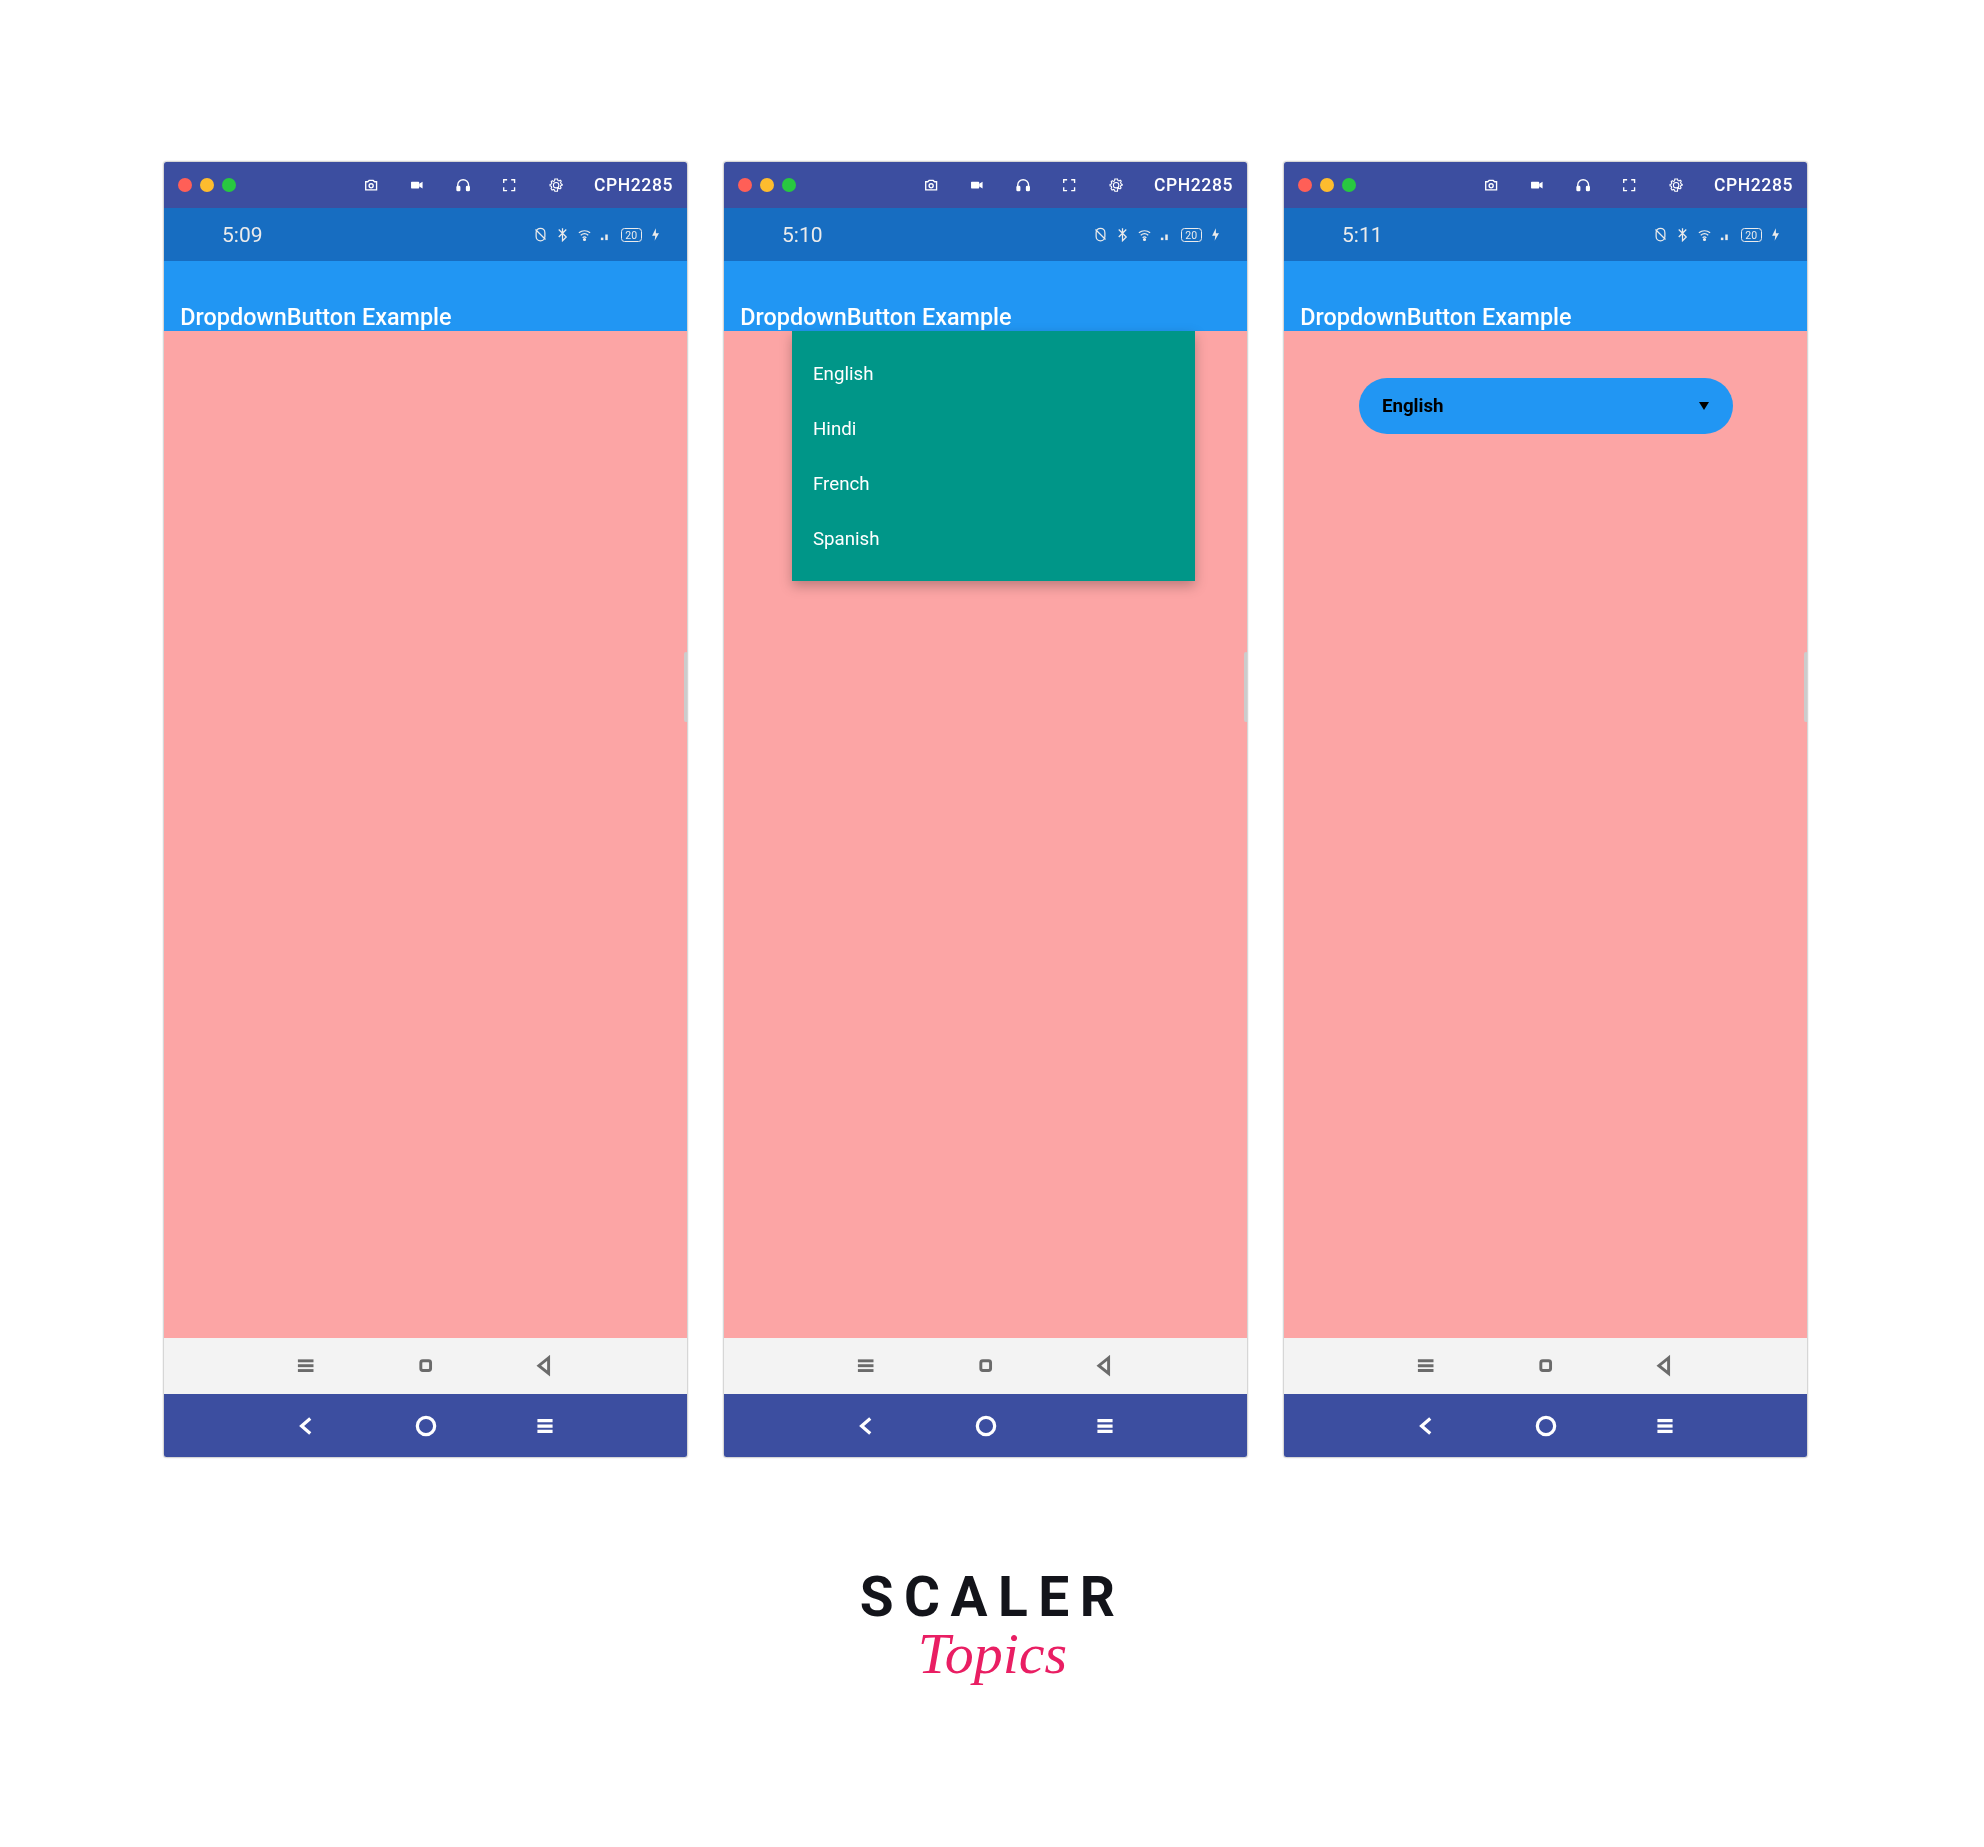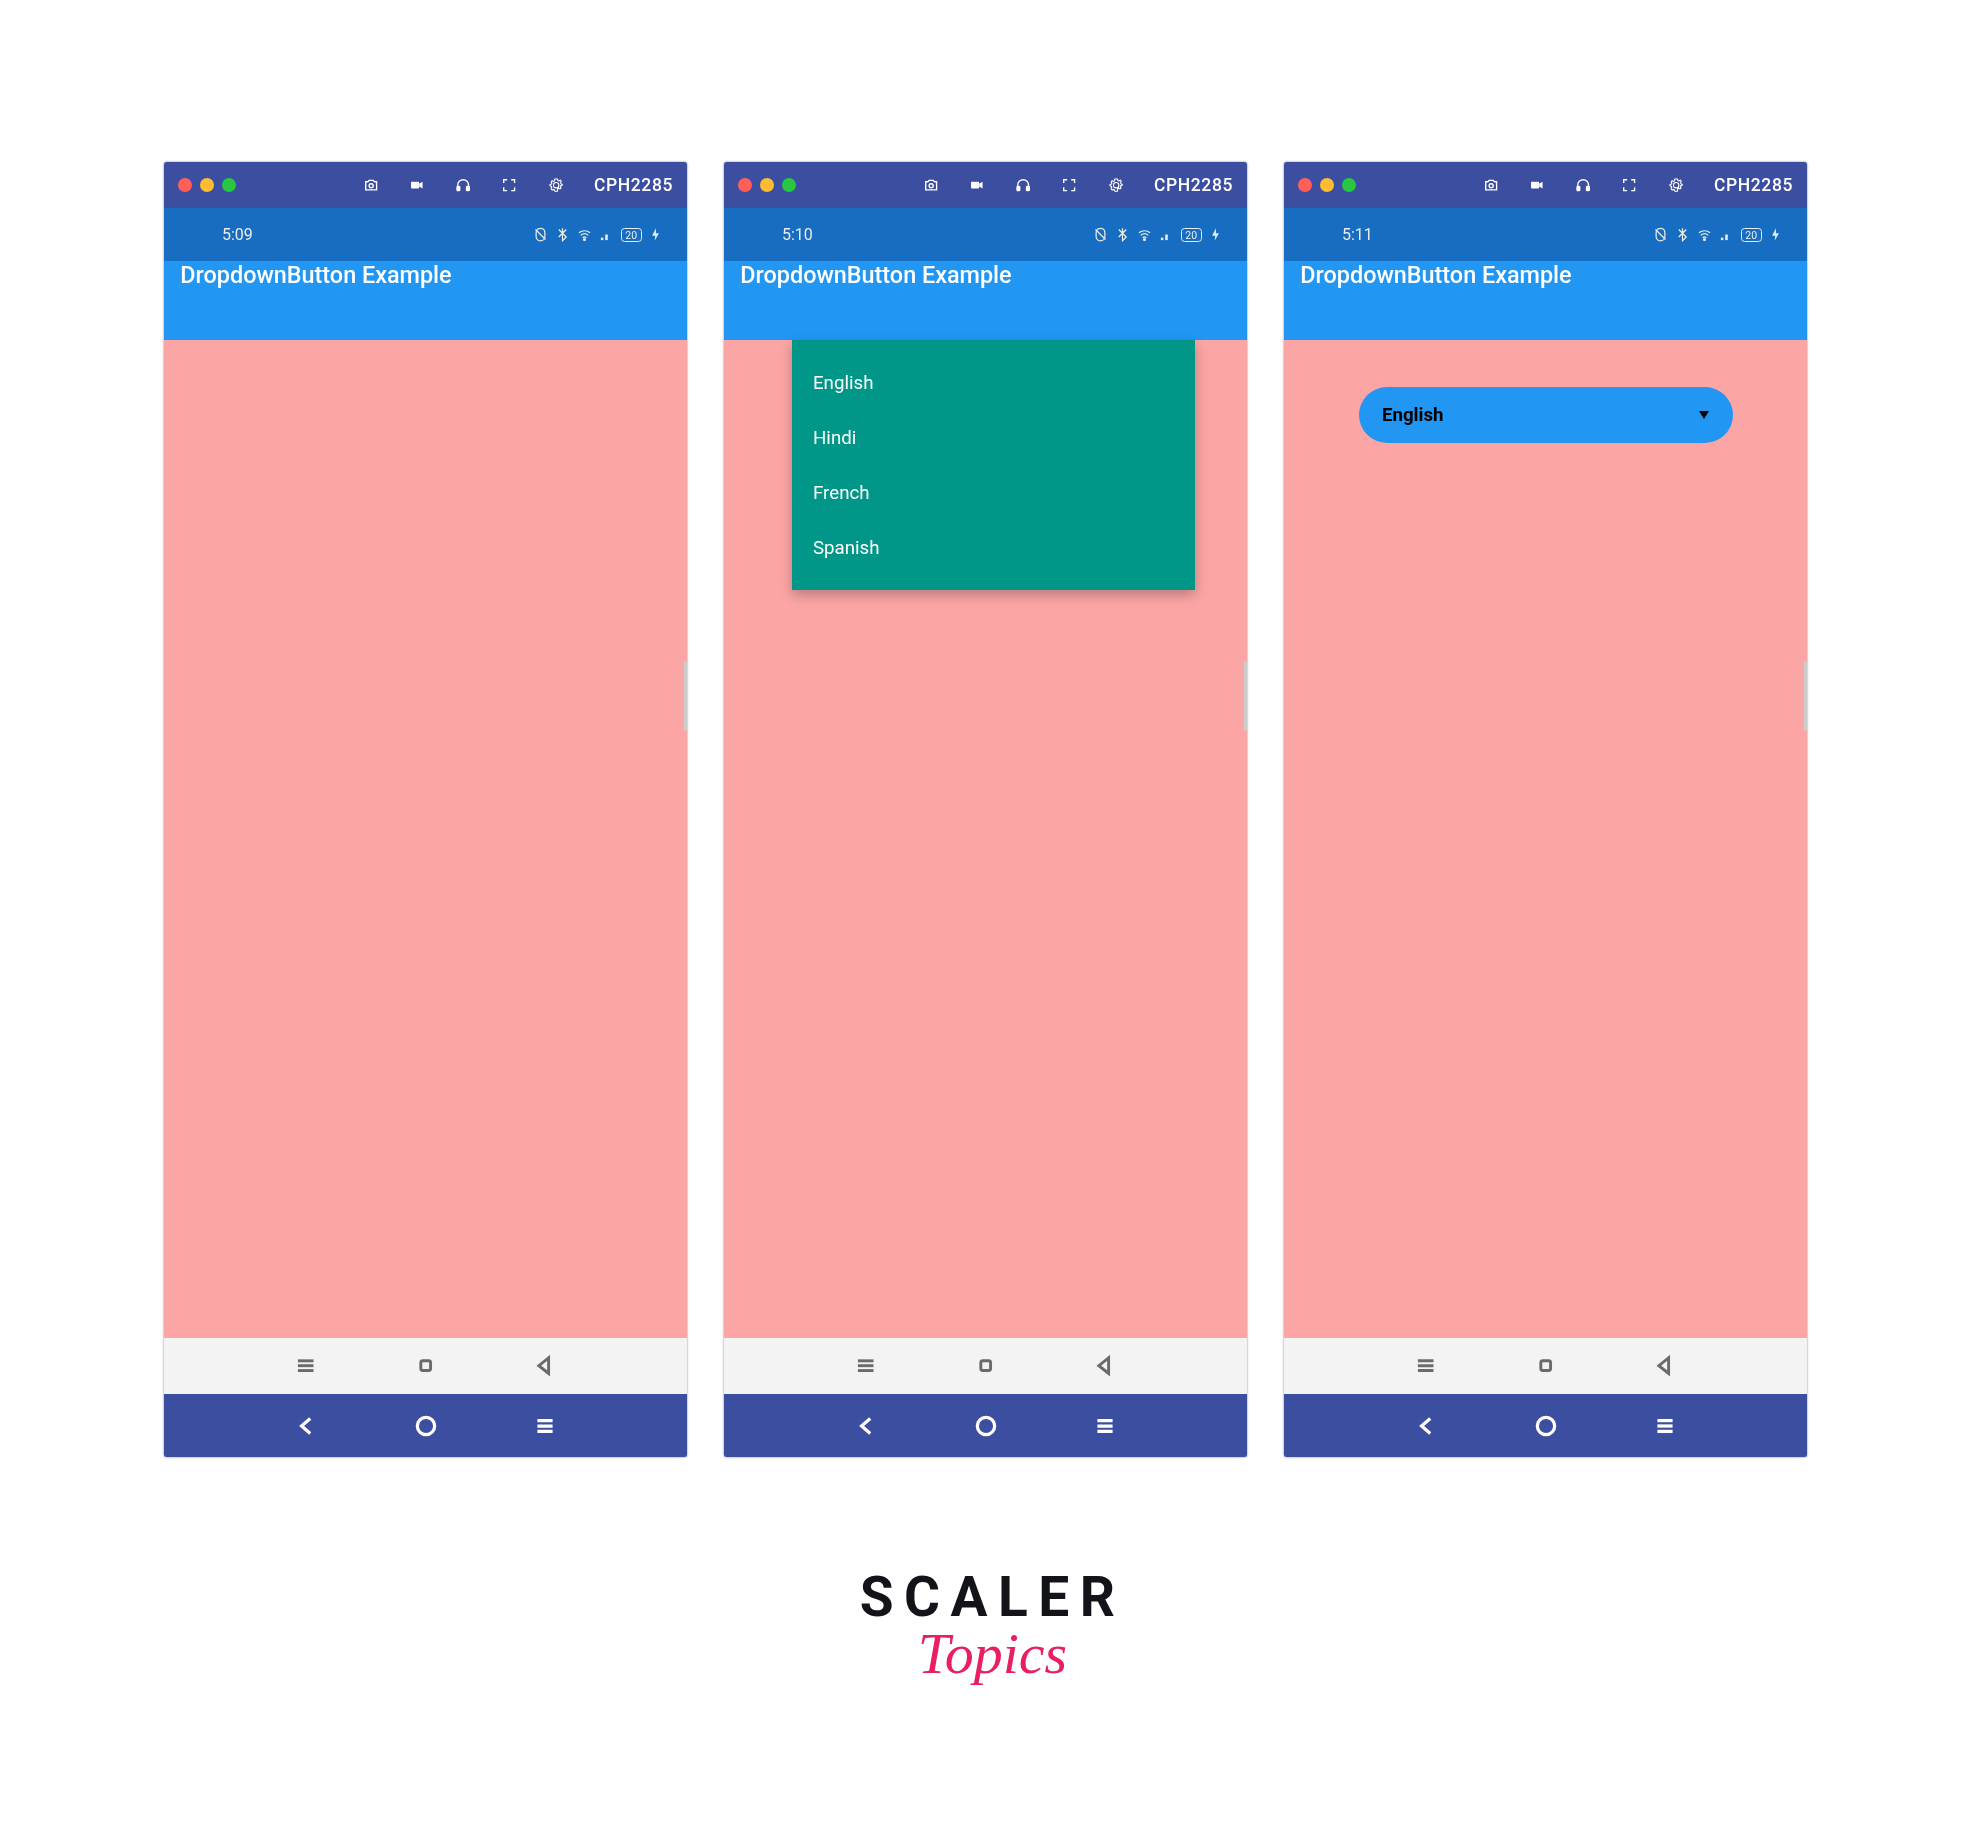--- a/index.html
+++ b/index.html
@@ -7,25 +7,25 @@
 .stage{position:absolute;left:163px;top:161px;width:1658px;display:flex;gap:35px}
 .phone{width:525px;height:1297px;background:#fff;border:1.2px solid #d6d6d6;border-radius:3.5px;overflow:hidden;display:flex;flex-direction:column;box-shadow:0 0 0 0.6px #eee}
 .emu-bar{height:46px;background:#3c4ea0;display:flex;align-items:center;padding:0 14px;color:#fff}
 .traffic{display:flex;gap:8.2px}
 .dot{width:14px;height:14px;border-radius:50%}
 .dot.r{background:#ff5f57}.dot.y{background:#febc2e}.dot.g{background:#28c840}
 .emu-icons{margin-left:auto;display:flex;align-items:center;gap:30px}
 .emu-icons svg{width:16.3px;height:16.3px}
 .emu-device{font-size:17.5px;font-weight:500;letter-spacing:0.6px}
 .status-bar{height:53px;background:#1976d2;filter:brightness(.92);display:flex;align-items:center;padding:0 23.4px 0 58px;color:#fff}
-.clock{font-size:16px}
+.clock{font-size:21px}
 .status-icons{margin-left:auto;display:flex;align-items:flex-end;gap:7px}
 .status-icons svg{width:15px;height:15px}
 .batt{font-size:10.5px;border:1.2px solid #fff;border-radius:3.5px;padding:0 3.5px;display:flex;align-items:center;height:14px}
-.app-bar{height:79px;background:#2196f3;display:flex;align-items:flex-start;padding:0 16.3px;color:#fff}
+.app-bar{height:70px;background:#2196f3;display:flex;align-items:flex-end;padding:0 16.3px;color:#fff}
 .app-title{font-size:23.4px;font-weight:500}
 .body{flex:1;background:#fca5a5;position:relative;padding-top:47px;display:flex;justify-content:center}
 .pill{width:374px;height:56px;background:#2196f3;border-radius:35px;display:flex;align-items:center;padding:0 23.4px;color:#000}
 .pill.selected .pill-label{font-weight:700;color:#000}
 .pill-label{font-size:18.7px;flex:1}
 .caret{width:0;height:0;border-left:5.8px solid transparent;border-right:5.8px solid transparent;border-top:8.2px solid #000}
 .menu{position:absolute;top:0;left:68px;width:403px;background:#009688;box-shadow:0 4.7px 11.7px rgba(0,0,0,.25);padding:15px 0}
 .menu-item{height:55px;display:flex;align-items:center;padding:0 21px;color:#fff;font-size:18.7px}
 .gesture-bar{height:56px;background:#f3f3f3;display:flex;align-items:center;justify-content:space-around;padding:0 82px}
 .gesture-bar svg{width:23.4px;height:23.4px;stroke:#6b6b6b;fill:none;stroke-width:3}

